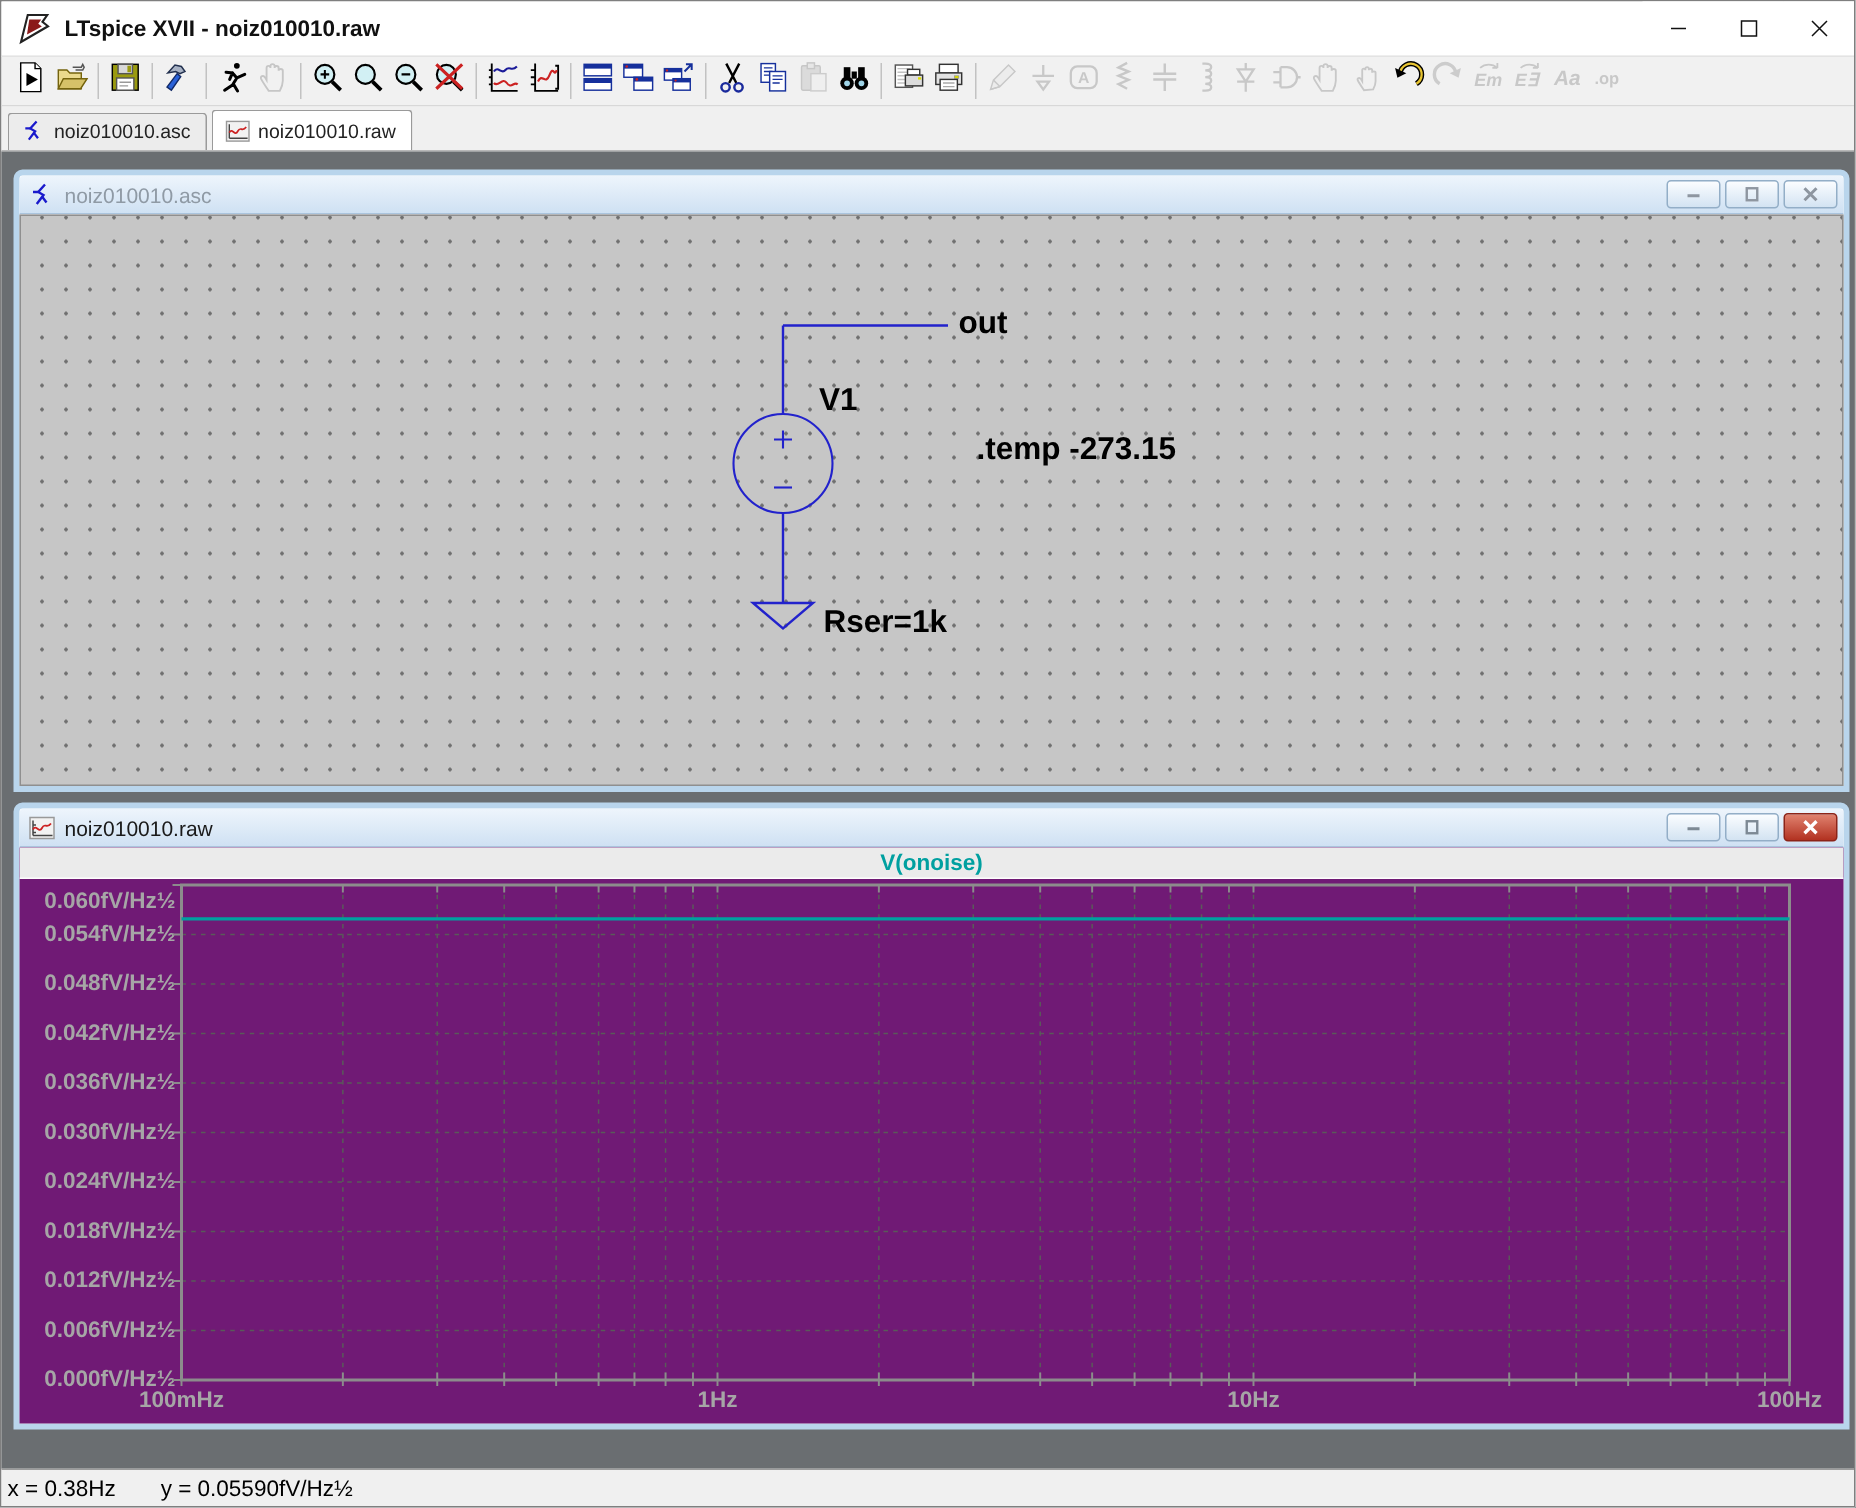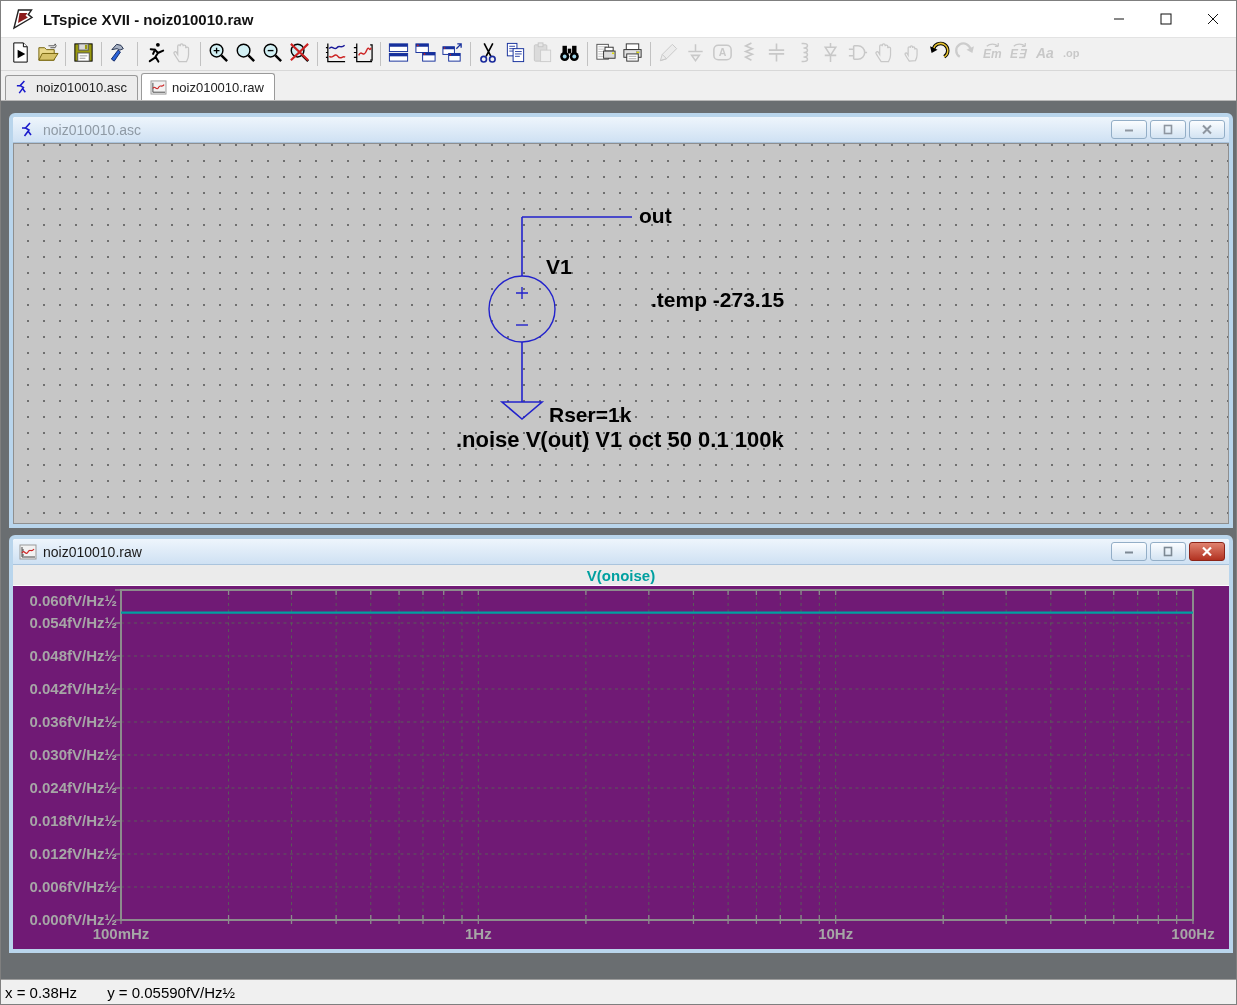--- a/index.html
+++ b/index.html
@@ -418,21 +418,20 @@
             <path d="M502 181h12"></path>
           </g>
           <g stroke="#2222cc" stroke-width="1.6">
             <path d="M488 258h40l-20 17z"></path>
           </g>
         </svg>
         <div class="slabel" style="left:625px; top:60px; font-size:21px;">out</div>
         <div class="slabel" style="left:532px; top:111px; font-size:21px;">V1</div>
         <div class="slabel" style="left:637px; top:144px; font-size:21px;">.temp -273.15</div>
         <div class="slabel" style="left:535px; top:222px; font-size:21px;margin-top:37px;">Rser=1k</div>
-        <div class="slabel" style="left:442px; top:283px; font-size:22px;">.noise V(out) V1 oct 50 0.1 100k</div>
       </div>
     </div>
 
     <div class="child active" id="wave-win">
       <div class="child-title">
         <span class="cticon">
           <svg viewBox="0 0 18 16">
               <rect x="1" y="1" width="16" height="14" fill="#f2f2f2" stroke="#999"></rect>
               <path d="M3 13V3M3 13h13" stroke="#444"></path>
               <path d="M3 9c2-4 4 3 6-1s3 1 6-3" stroke="#cc2222" fill="none" stroke-width="1.2"></path>

